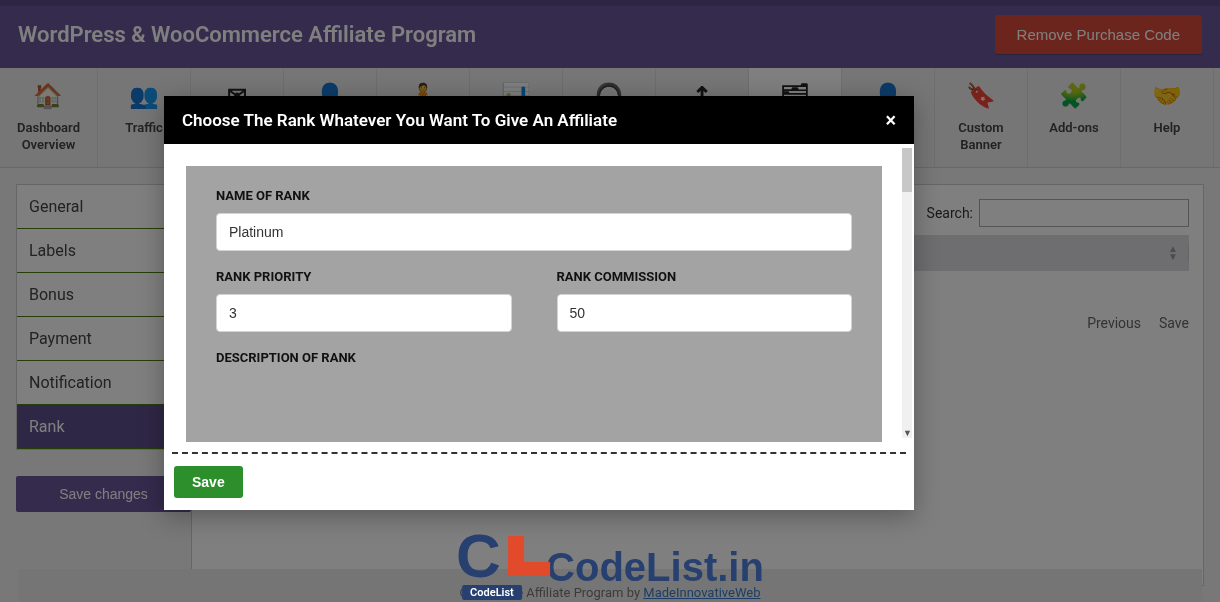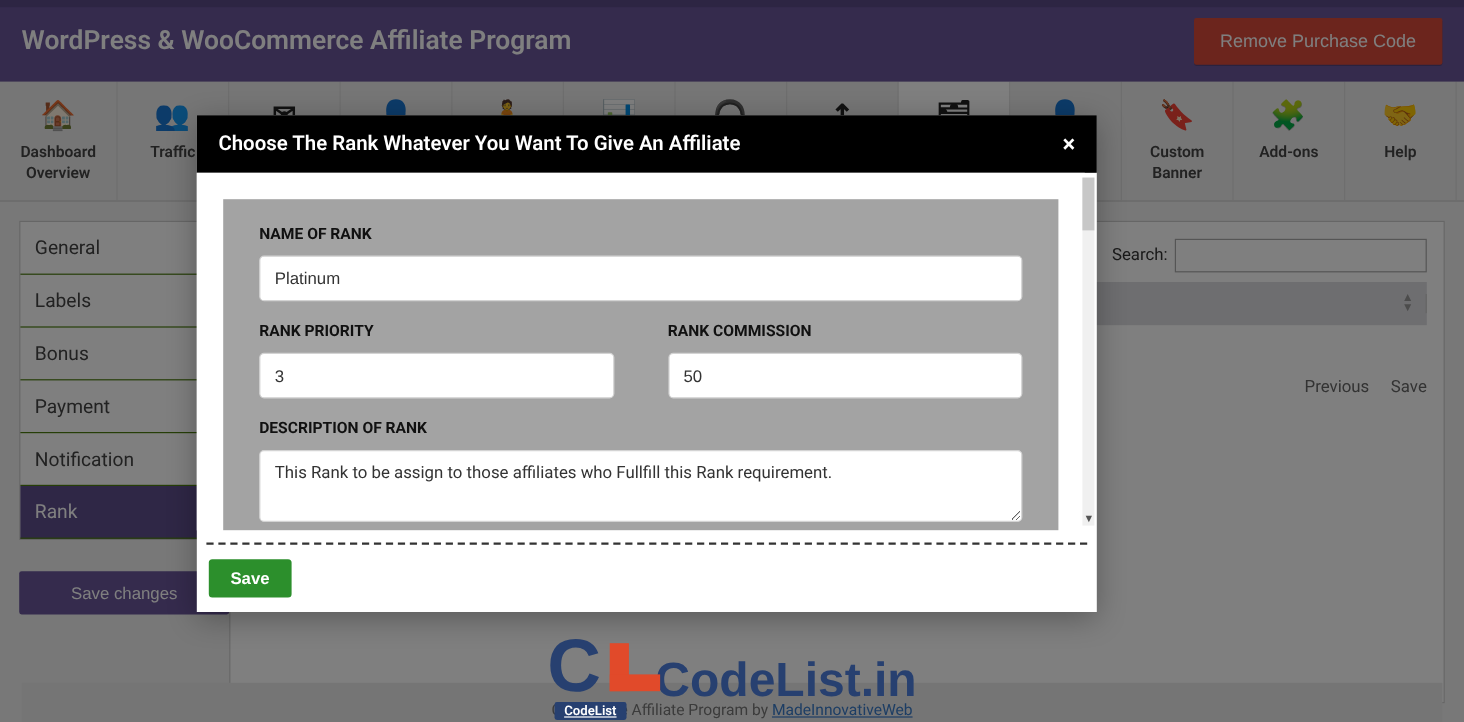--- a/index.html
+++ b/index.html
@@ -115,21 +115,21 @@
     position:absolute; left:50%; bottom:0; transform:translateX(-50%);
     z-index:200; pointer-events:none;
     display:flex; align-items:center; gap:8px;
   }
   .logo-mark {
     width:82px; height:70px; position:relative;
   }
   .logo-mark .c { position:absolute; color:#274070; font-size:62px; font-weight:900; left:0; top:-12px; font-family:Arial;}
   .logo-mark .l { position:absolute; background:#e14a2a; width:16px; height:40px; left:52px; top:4px;}
   .logo-mark .l2 { position:absolute; background:#e14a2a; width:42px; height:14px; left:52px; top:30px;}
-  .logo-sub { position:absolute; left:6px; bottom:2px; background:#274070; color:#fff; font-size:11px; font-weight:600; padding:1px 8px; border-radius:2px;text-decoration:underline;}
+  .logo-sub { position:absolute; left:6px; bottom:2px; background:#274070; color:#fff; font-size:11px; font-weight:600; padding:1px 8px; border-radius:2px;}
   .logo-text { color:#274070; font-size:40px; font-weight:600; font-family: "Trebuchet MS", Arial; }
   
   .modal {
     position:absolute;
     z-index:100;
     left: 164px;
     top: 96px;
     width: 750px;
     background:#fff;
     box-shadow: 0 6px 24px rgba(0,0,0,0.3);
@@ -315,21 +315,20 @@
             <label class="form-label">RANK PRIORITY</label>
             <input class="tinput" value="3" style="">
           </div>
           <div class="form-col">
             <label class="form-label">RANK COMMISSION</label>
             <input class="tinput" value="50" style="">
           </div>
         </div>
         <div class="form-col-full" style="margin-bottom:0;">
           <label class="form-label">DESCRIPTION OF RANK</label>
-          <textarea class="tinput" id="desc-ta" style="">This Rank to be assign to those affiliates who Fullfill this Rank requirement.</textarea>
         </div>
       </div>
     </div>
     <div class="modal-scroll">
       <span class="arr">▲</span>
       <div class="thumb"></div>
       <span class="arr bot">▼</span>
     </div>
   </div>
   <div class="modal-sep"></div>

